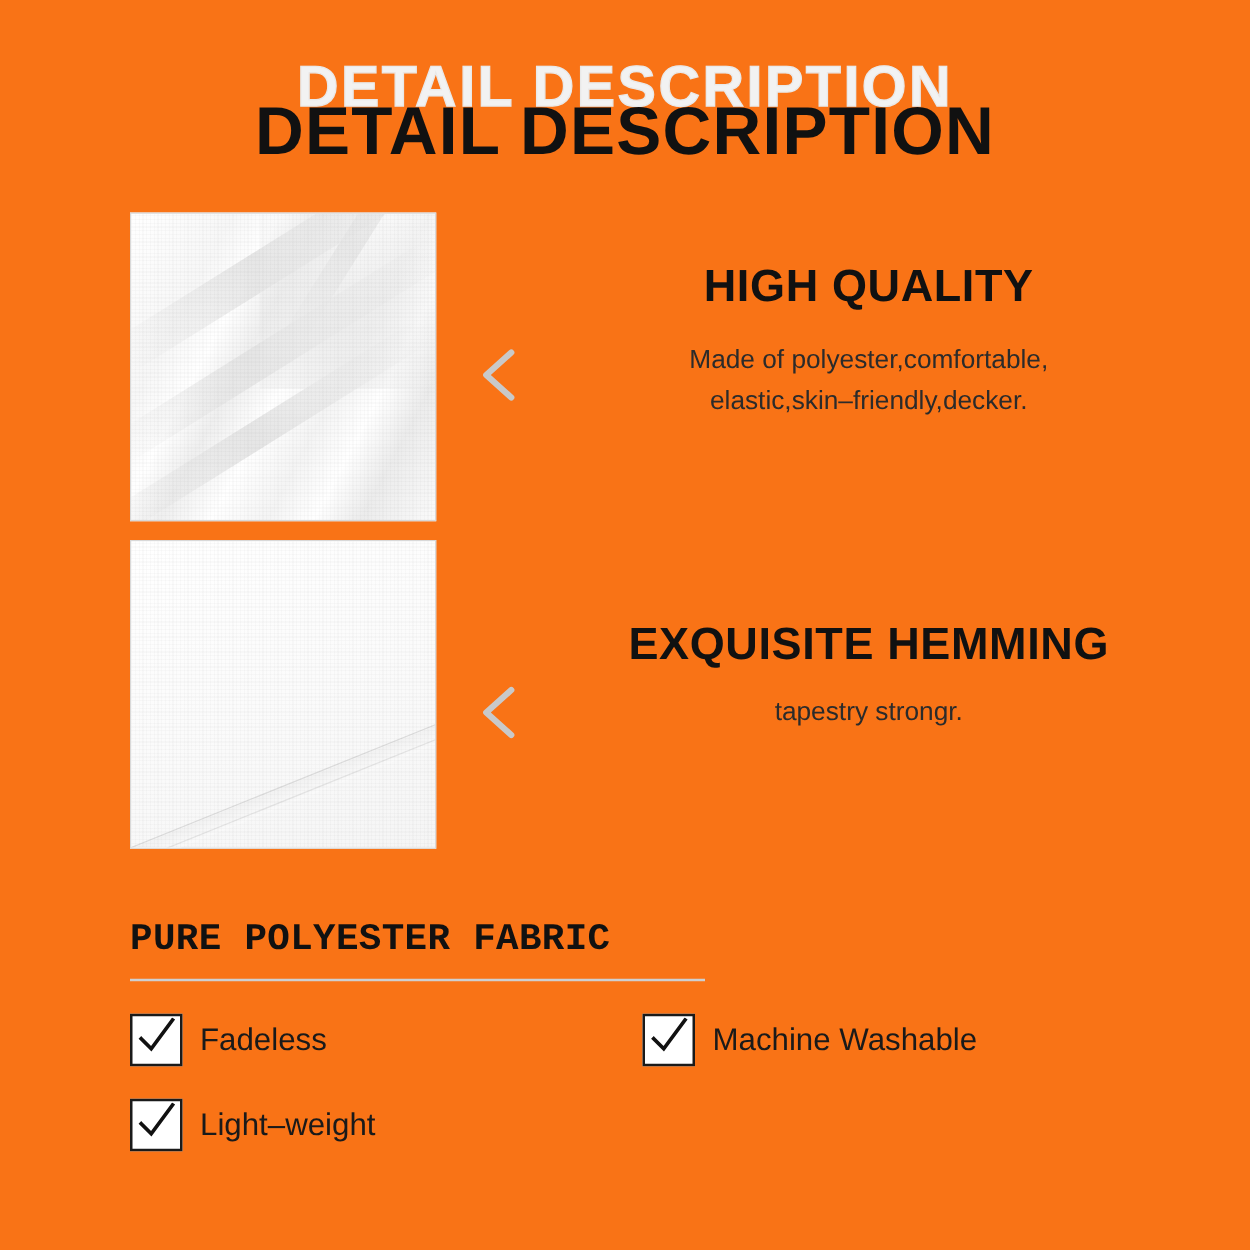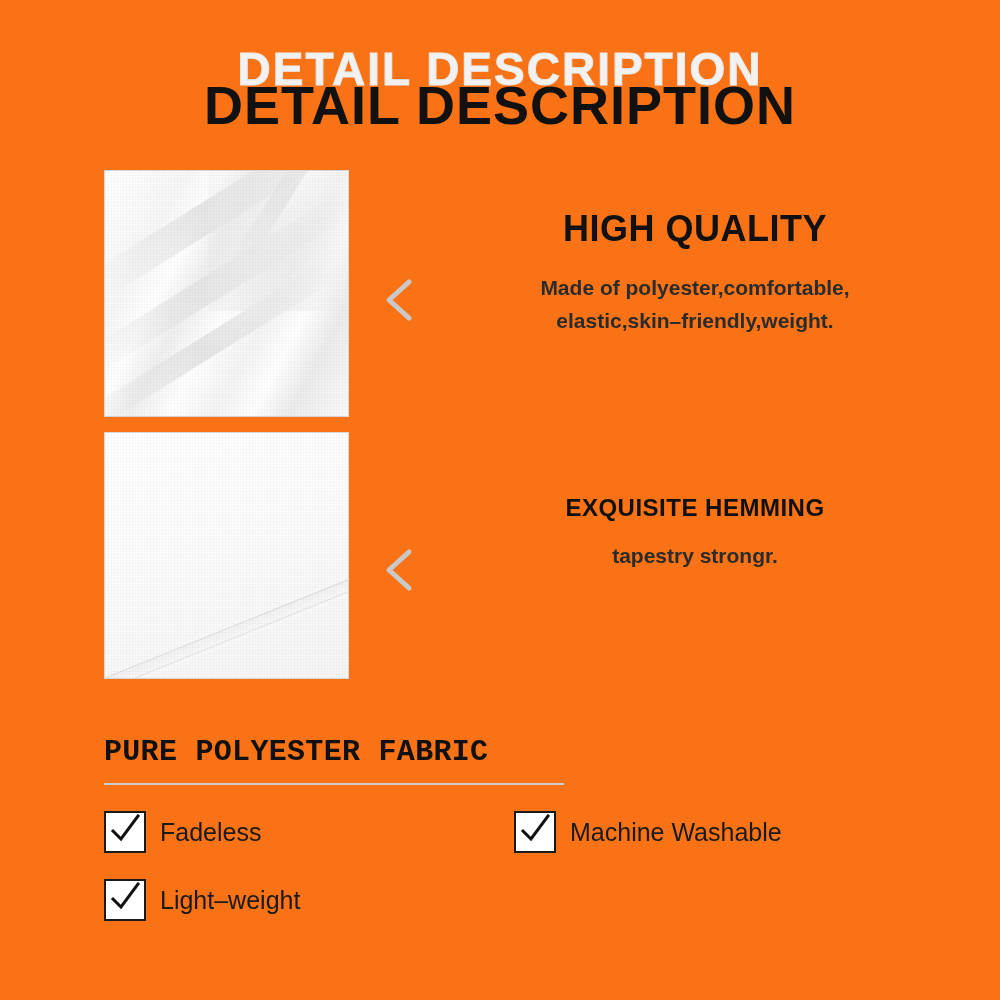--- a/index.html
+++ b/index.html
@@ -155,24 +155,24 @@
     color: #111111;
     letter-spacing: 0.5px;
     margin: 0 0 22px 0;
     white-space: nowrap;
   }
   .feature-desc {
     font-size: 21px;
     color: #2b2b2b;
     line-height: 1.55;
     margin: 0;
-    font-weight: 700;
+    font-weight: 400;
   }
   .row2 .feature-text { top: 62px; }
-  .row2 .feature-title { font-size: 24px; margin-bottom: 18px; }
+  .row2 .feature-title { font-size: 36px; margin-bottom: 18px; }
   .row2 .arrow { top: 116px; }
 
   
   .bottom {
     position: absolute;
     left: 104px;
     top: 735px;
     width: 800px;
   }
   .bottom-title {
@@ -240,21 +240,21 @@
 
     <div class="arrow">
       <svg width="34" height="44" viewBox="0 0 34 44">
         <polyline points="26,4 6,22 26,40" fill="none" stroke="#c9c9c9" stroke-width="5" stroke-linecap="round" stroke-linejoin="round"></polyline>
       </svg>
     </div>
 
     <div class="feature-text">
       <p class="feature-title">HIGH QUALITY</p>
       <p class="feature-desc">Made of polyester,comfortable,</p>
-      <p class="feature-desc">elastic,skin–friendly,weight.</p>
+      <p class="feature-desc">elastic,skin–friendly,decker.</p>
     </div>
   </div>
 
   <div class="feature row2">
     <div class="photo">
       <div class="fabric-b"></div>
       <div class="hem-band"></div>
       <div class="hem-line h1"></div>
       <div class="hem-line h2"></div>
       <div class="weave"></div>

